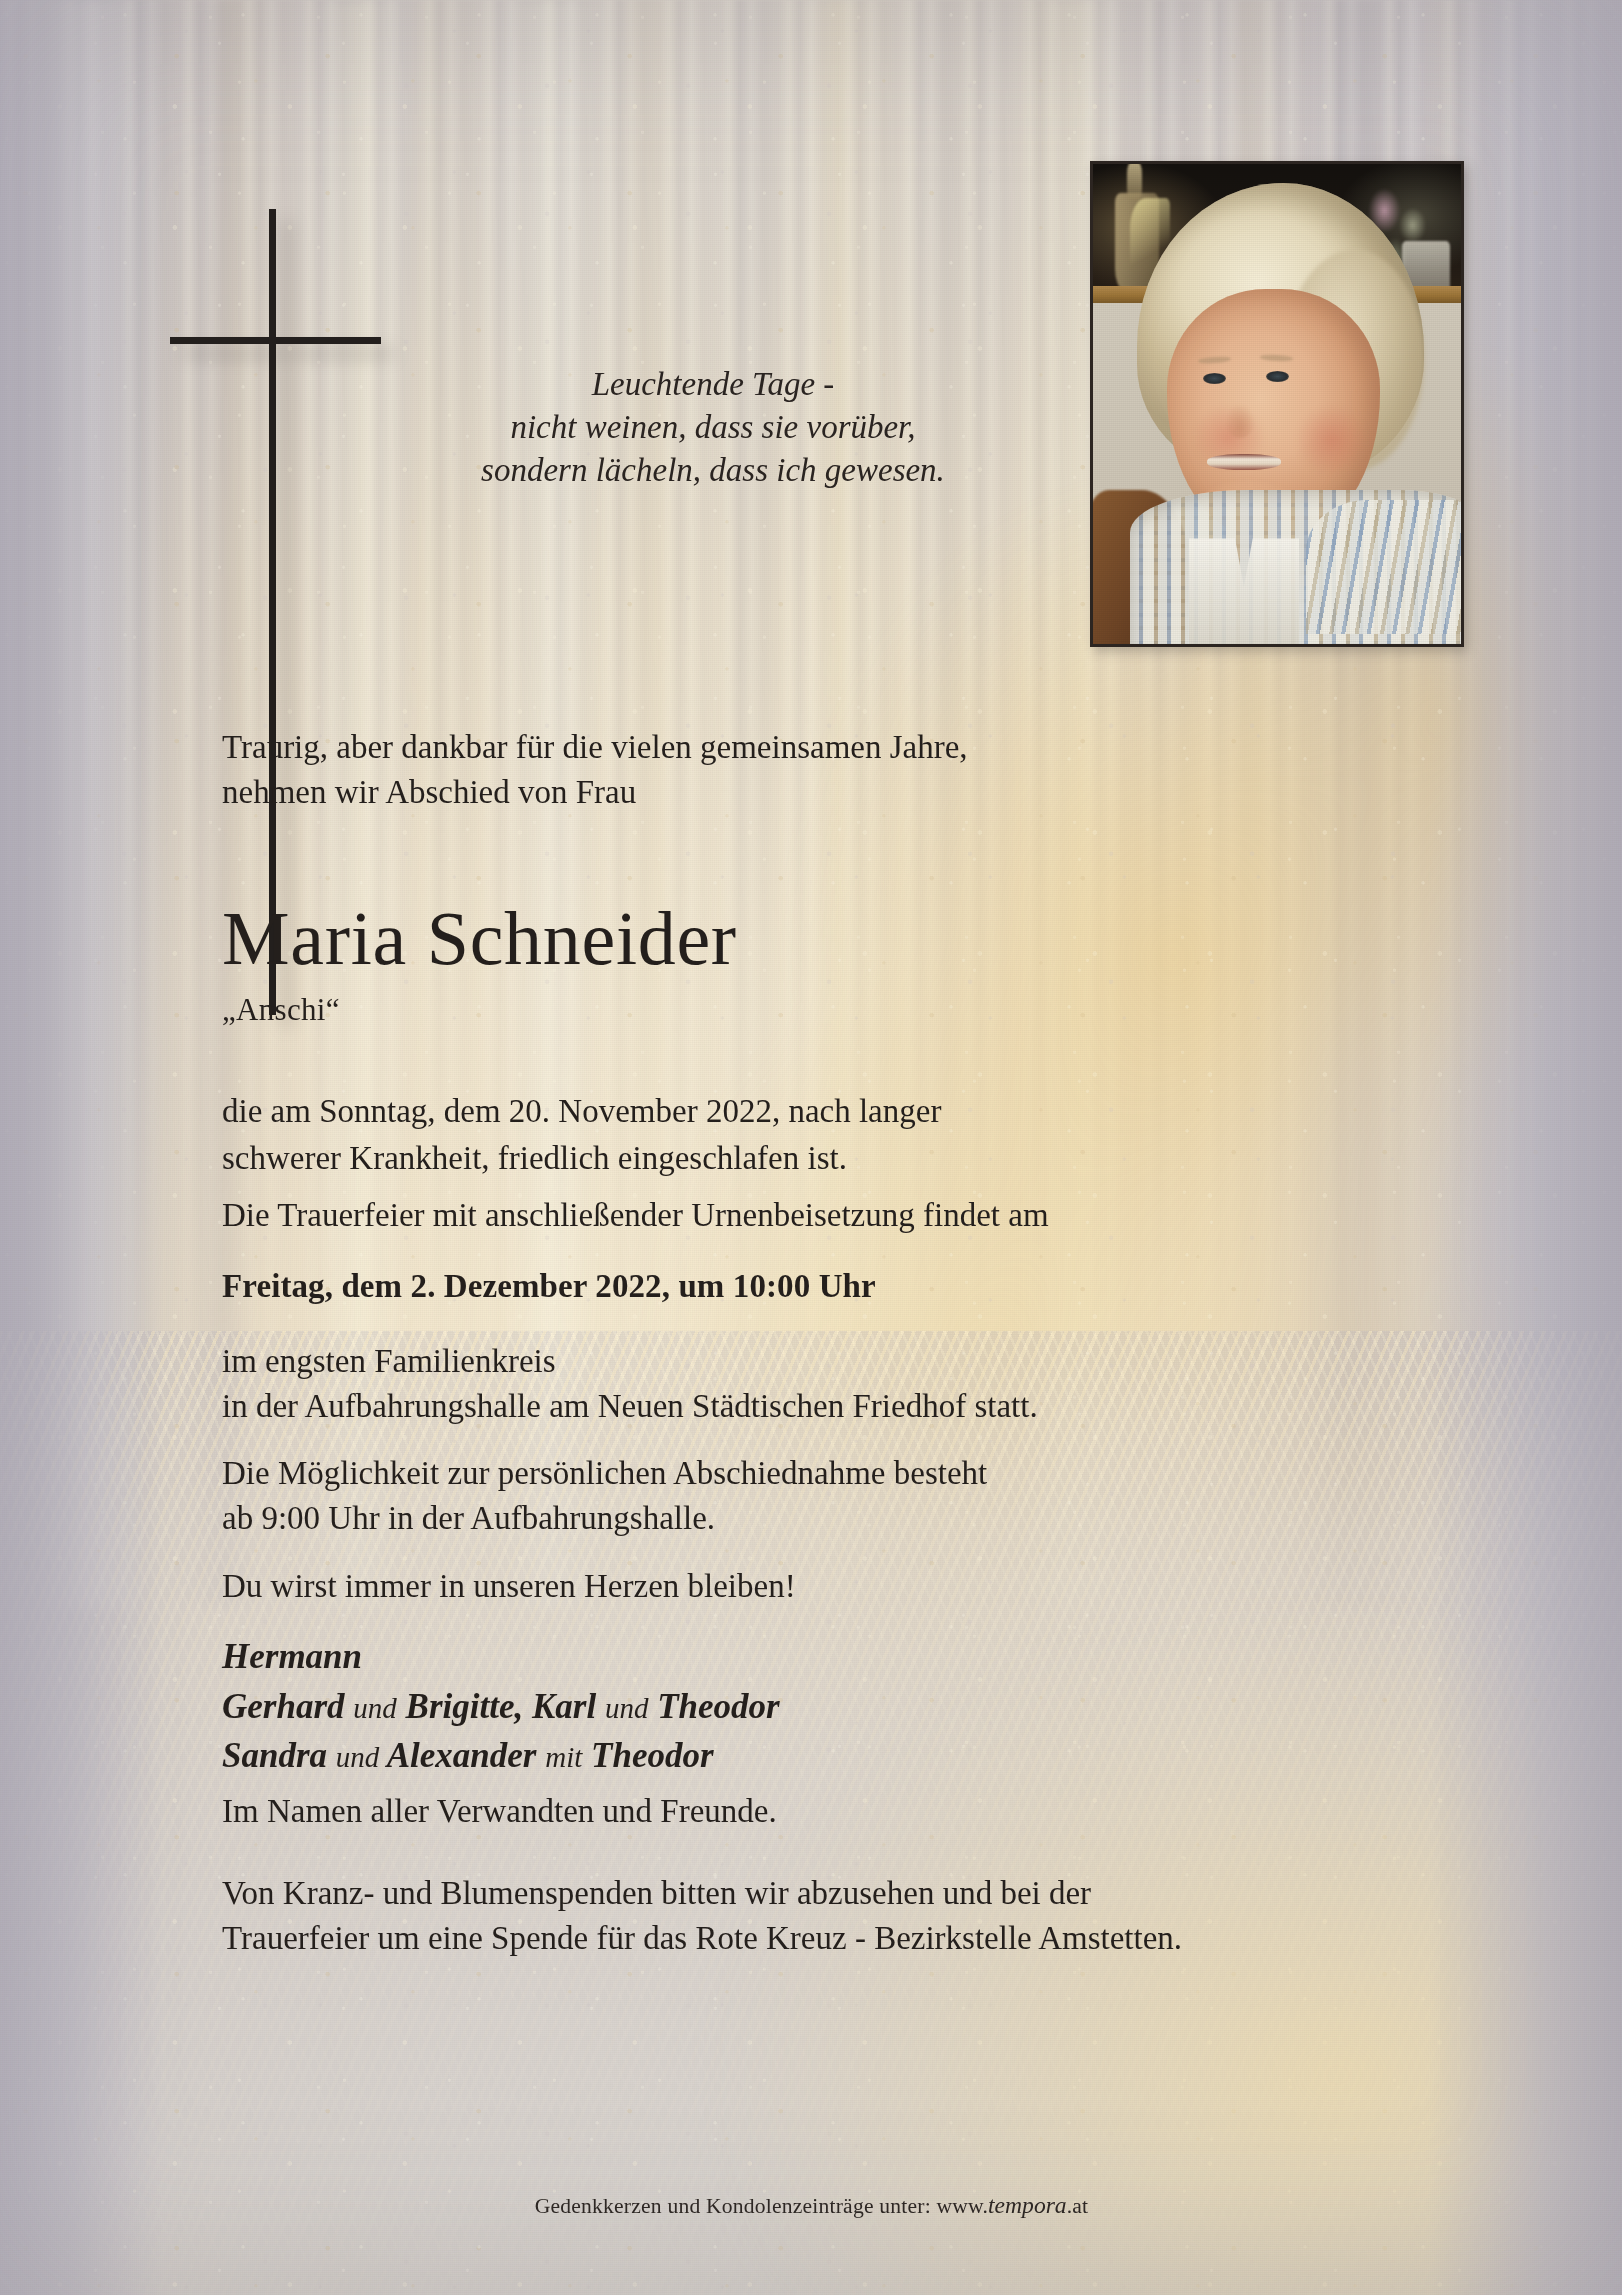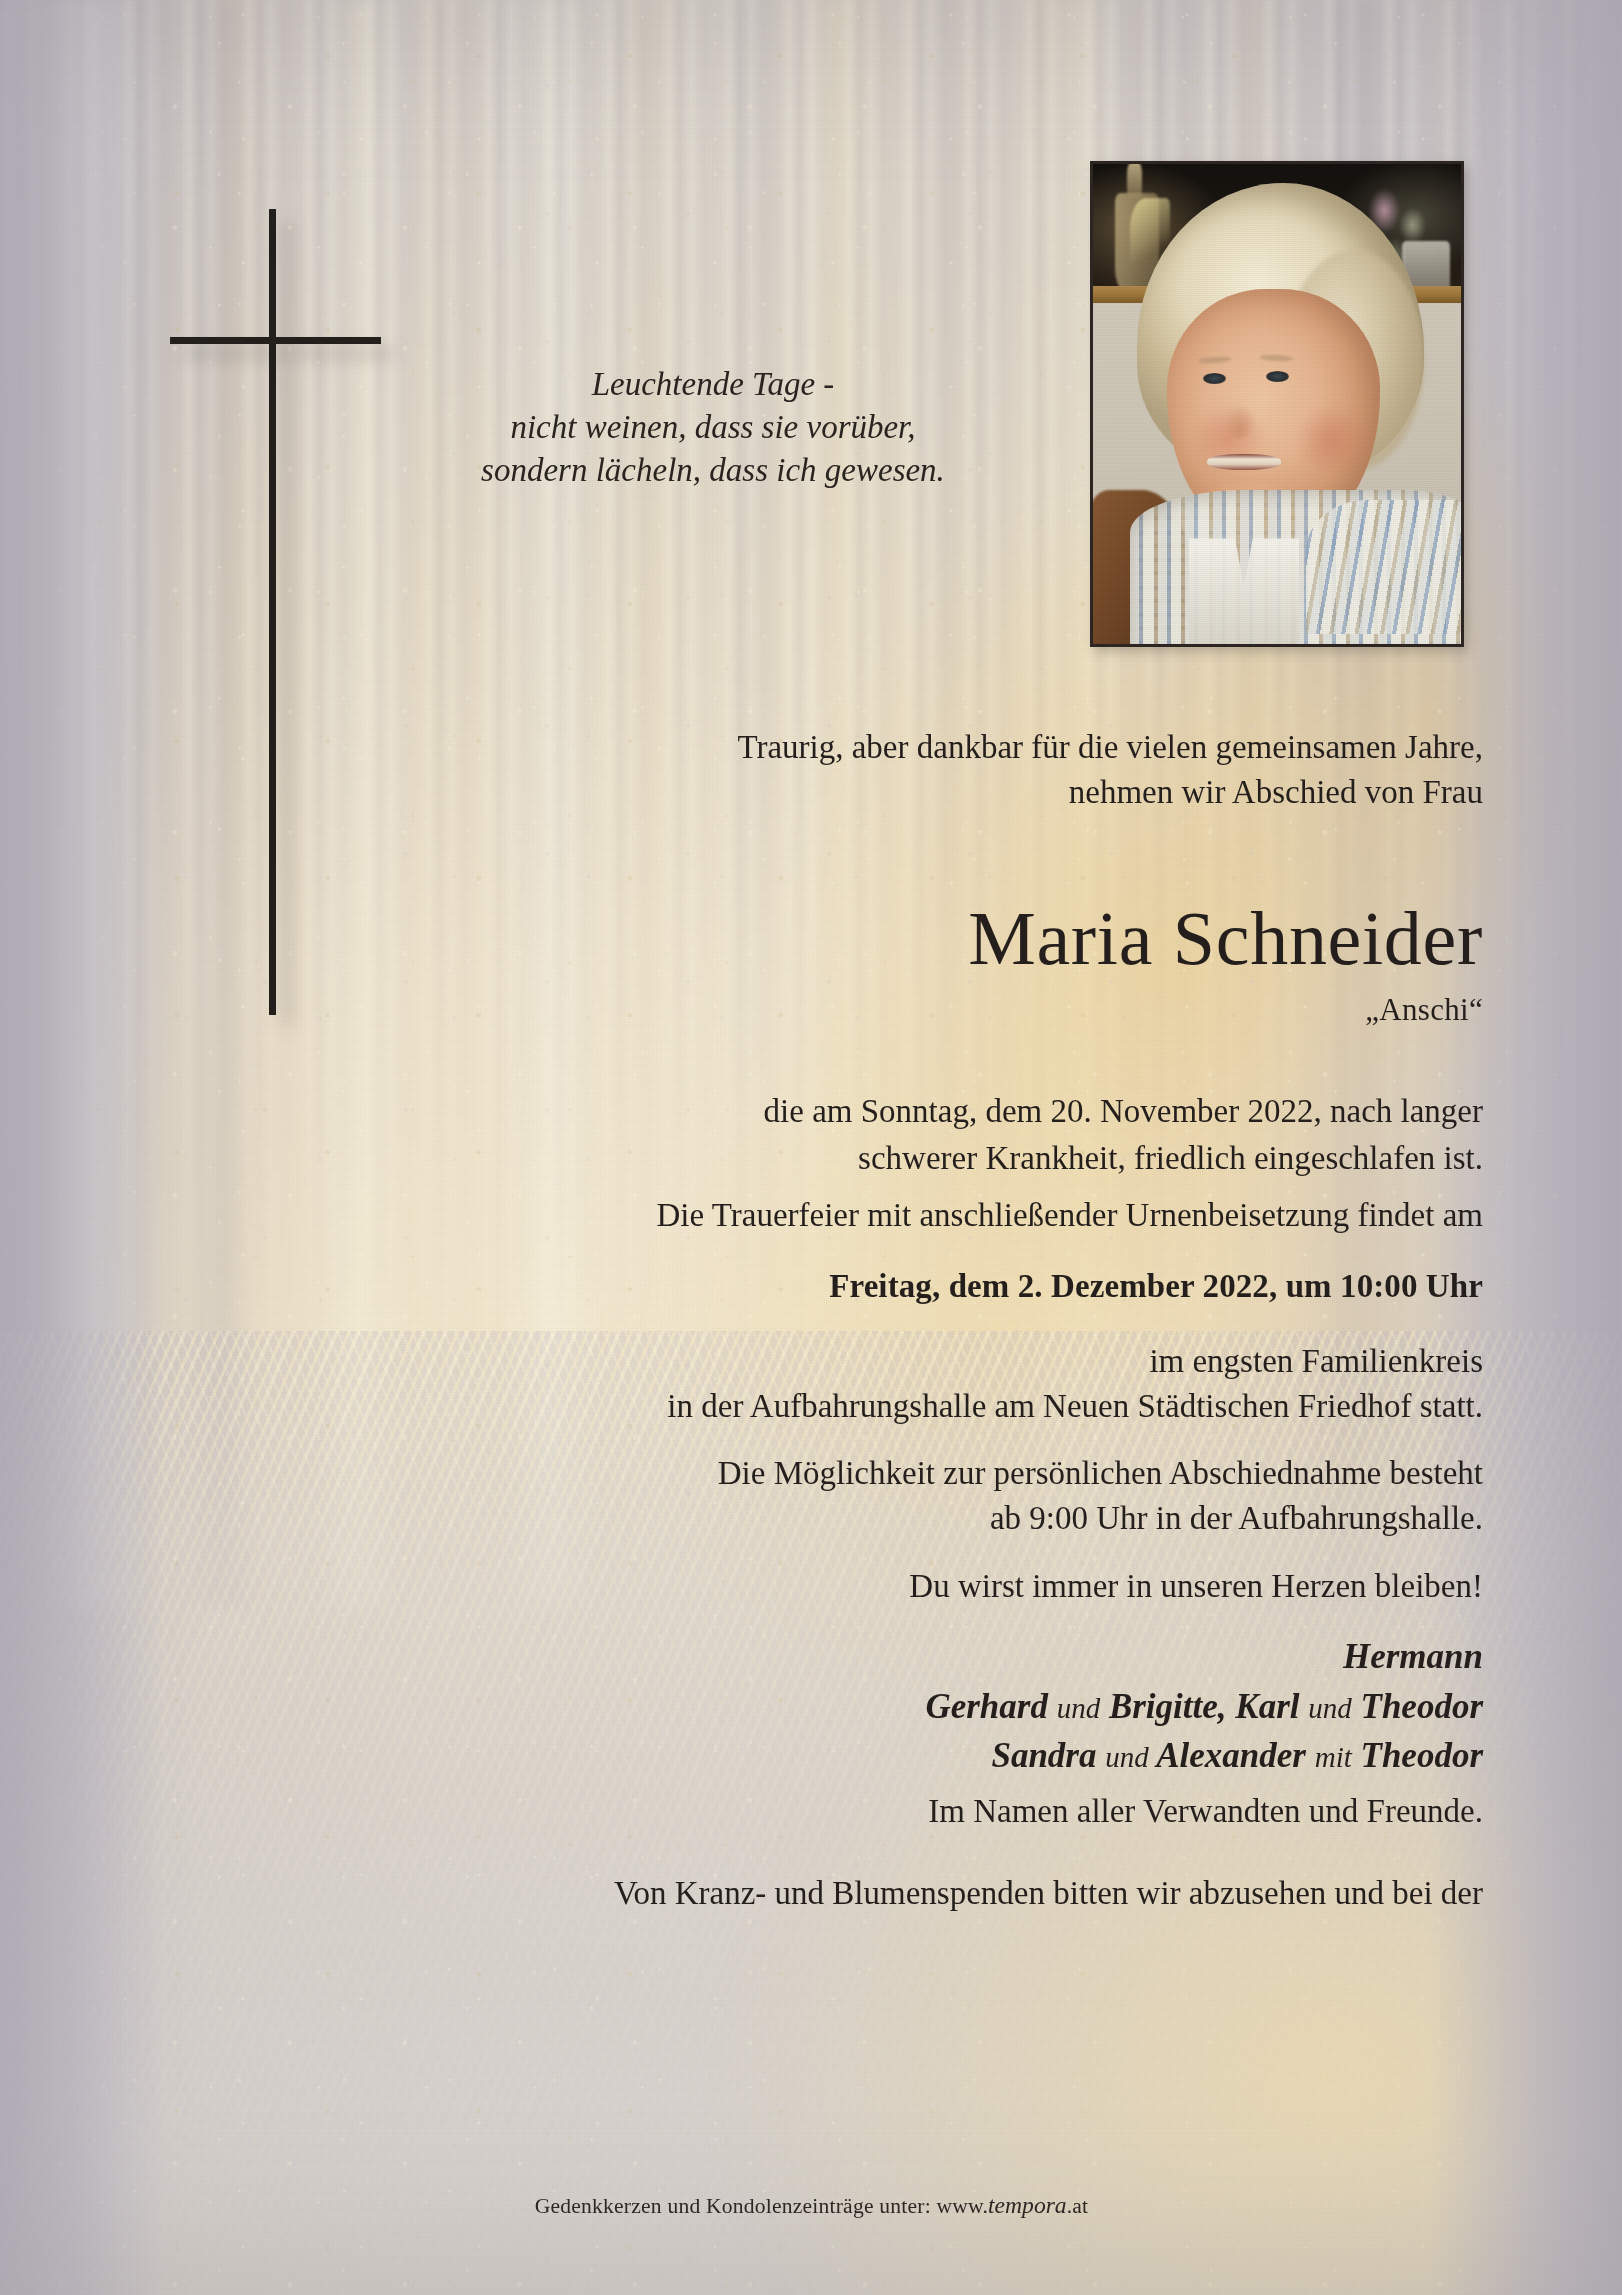--- a/index.html
+++ b/index.html
@@ -389,21 +389,21 @@
     text-align: center;
     font-size: 33px;
     line-height: 1.30;
     color: #2a2421;
   }
   .verse .vl { display: block; white-space: pre; font-style: italic; }
 
   .block {
     position: absolute;
     left: 222px; right: 140px;
-    text-align: right;
+    text-align: left;
   }
   .line { display: block; white-space: nowrap; }
 
   .intro { top: 725px; font-size: 33px; line-height: 1.36; }
 
   .name {
     top: 898px;
     font-size: 76px;
     letter-spacing: 0.7px;
     line-height: 1.06;
@@ -567,20 +567,21 @@
       <span>Alexander</span>
       <span class="conj">mit</span>
       <span>Theodor</span>
     </span>
   </div>
 
   <div class="block namesof">Im Namen aller Verwandten und Freunde.</div>
 
   <div class="block donation">
     <span class="line">Von Kranz- und Blumenspenden bitten wir abzusehen und bei der</span>
+    <span class="line">Trauerfeier um eine Spende für das Rote Kreuz - Bezirkstelle Amstetten.</span>
   </div>
 
   <div class="footer">
     <span>Gedenkkerzen und Kondolenzeinträge unter: www.</span><span class="brand">tempora</span><span>.at</span>
   </div>
 
 </div>
 
 
 </body></html>

